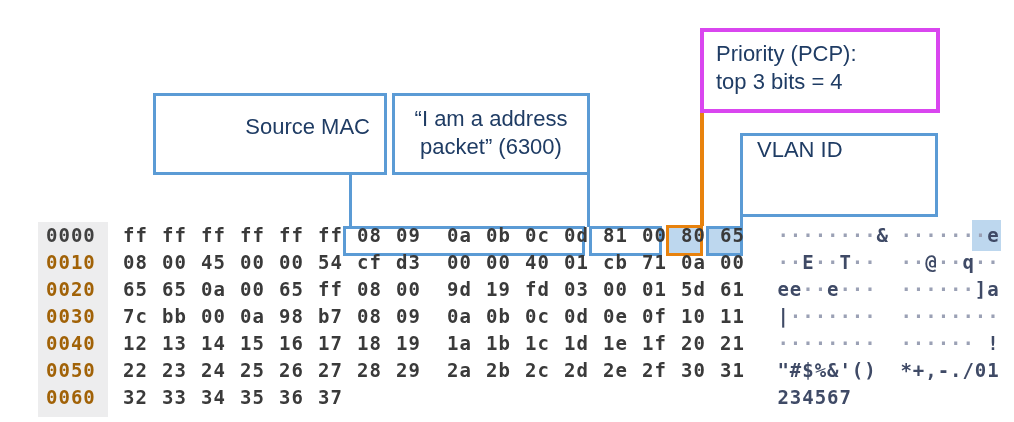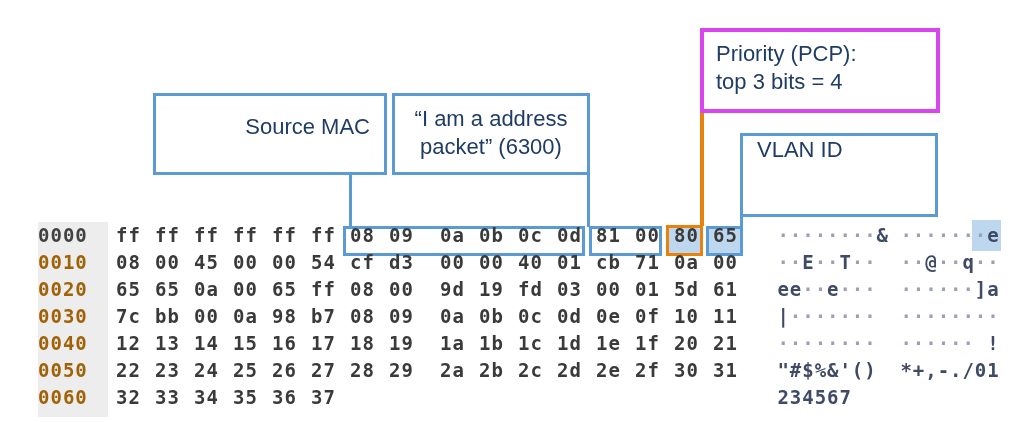--- a/index.html
+++ b/index.html
@@ -15,25 +15,25 @@
     position:absolute;left:38px;top:222px;width:70px;height:195px;
     background:#ededee;z-index:0;
   }
   .hexdump{
     position:absolute;left:38px;top:222px;z-index:2;
     font-family:"DejaVu Sans Mono", monospace;
     font-weight:bold;font-size:19px;color:#3a3a3a;
   }
   .hexrow{height:27px;line-height:27px;white-space:nowrap;position:relative;}
   .off{
-    display:inline-block;width:70px;box-sizing:border-box;
+    display:inline-block;width:70px;padding-left:8px;box-sizing:border-box;
     letter-spacing:1px;color:#414141;
   }
   .off.dim{color:#a16207;}
-  .bytes{margin-left:8px;}
+  .bytes{margin-left:15px;}
   .b{display:inline-block;width:26px;margin-right:13px;letter-spacing:1px;}
   .b.grp{margin-left:12px;}
   .ascii{position:absolute;left:739px;top:0;}
   .g2{position:absolute;left:123px;top:0;}
   .ch{display:inline-block;width:12.4px;text-align:center;}
   .ch.dim{color:#9ba1b5;}
   .ch.lit{color:#3f4a66;}
   .ch.hl{background:#bdd7ee;box-shadow:0 0 0 2px #bdd7ee;}
   
   .ov{position:absolute;box-sizing:border-box;z-index:1;}

